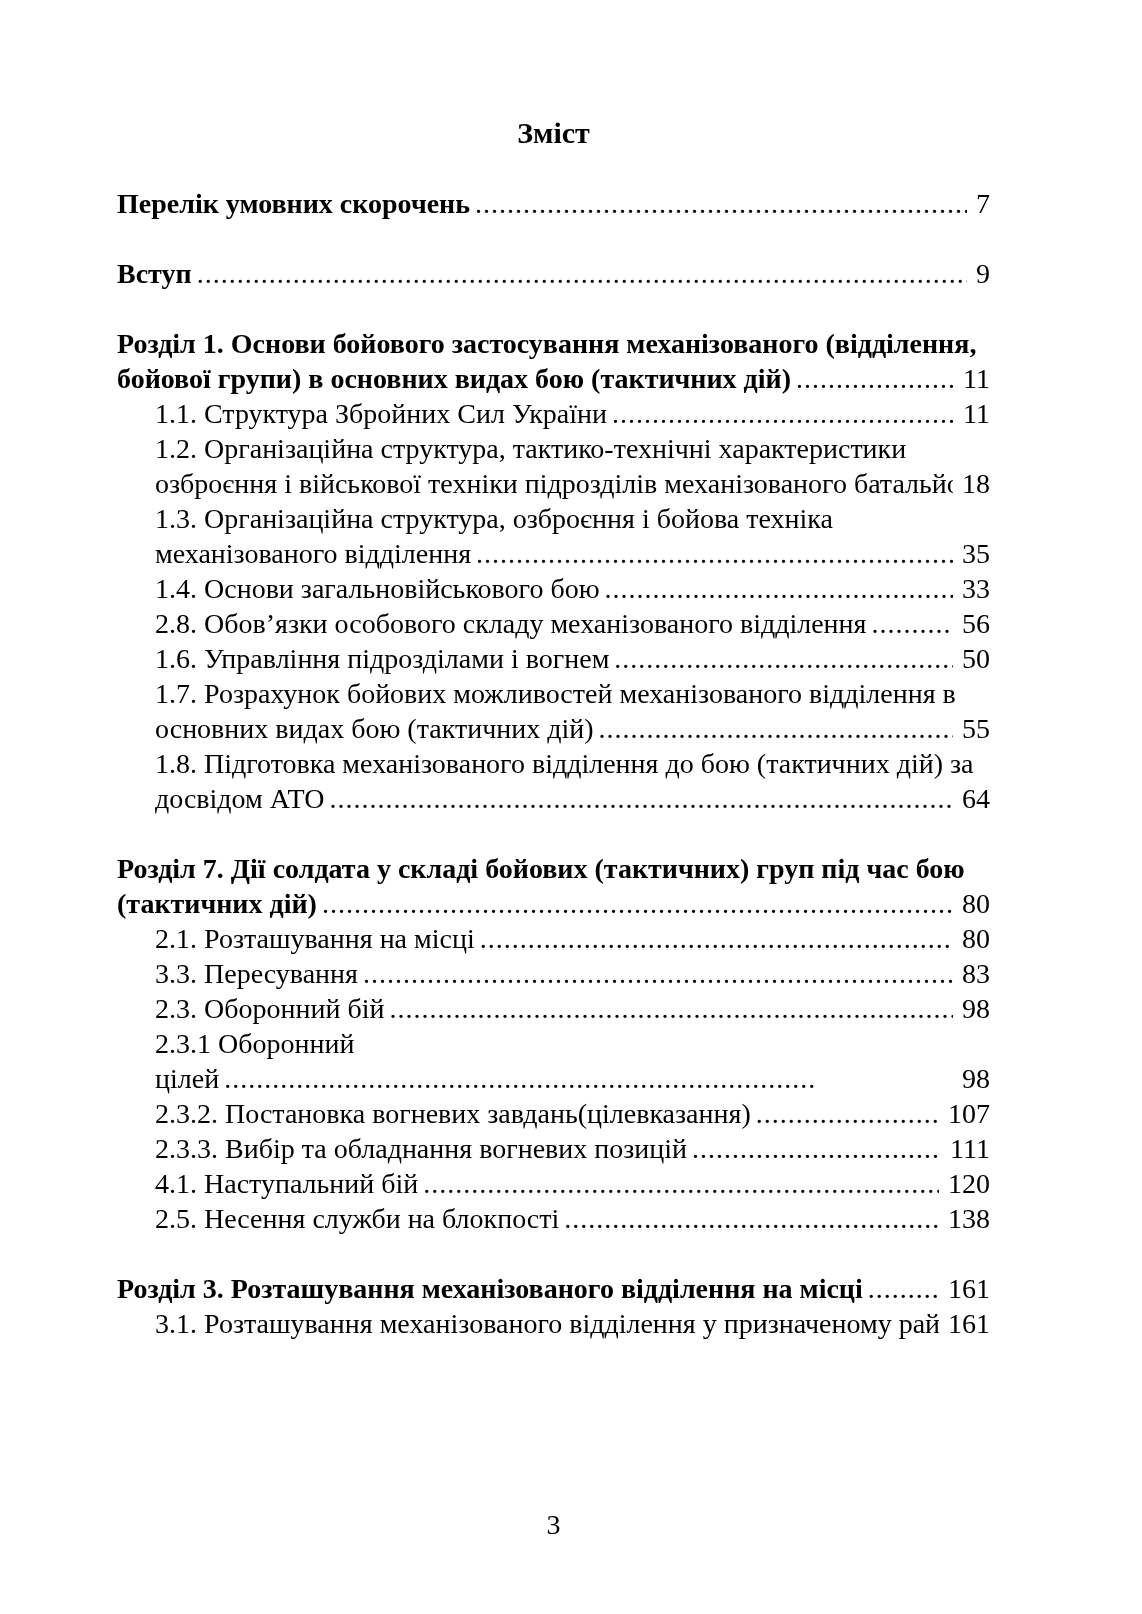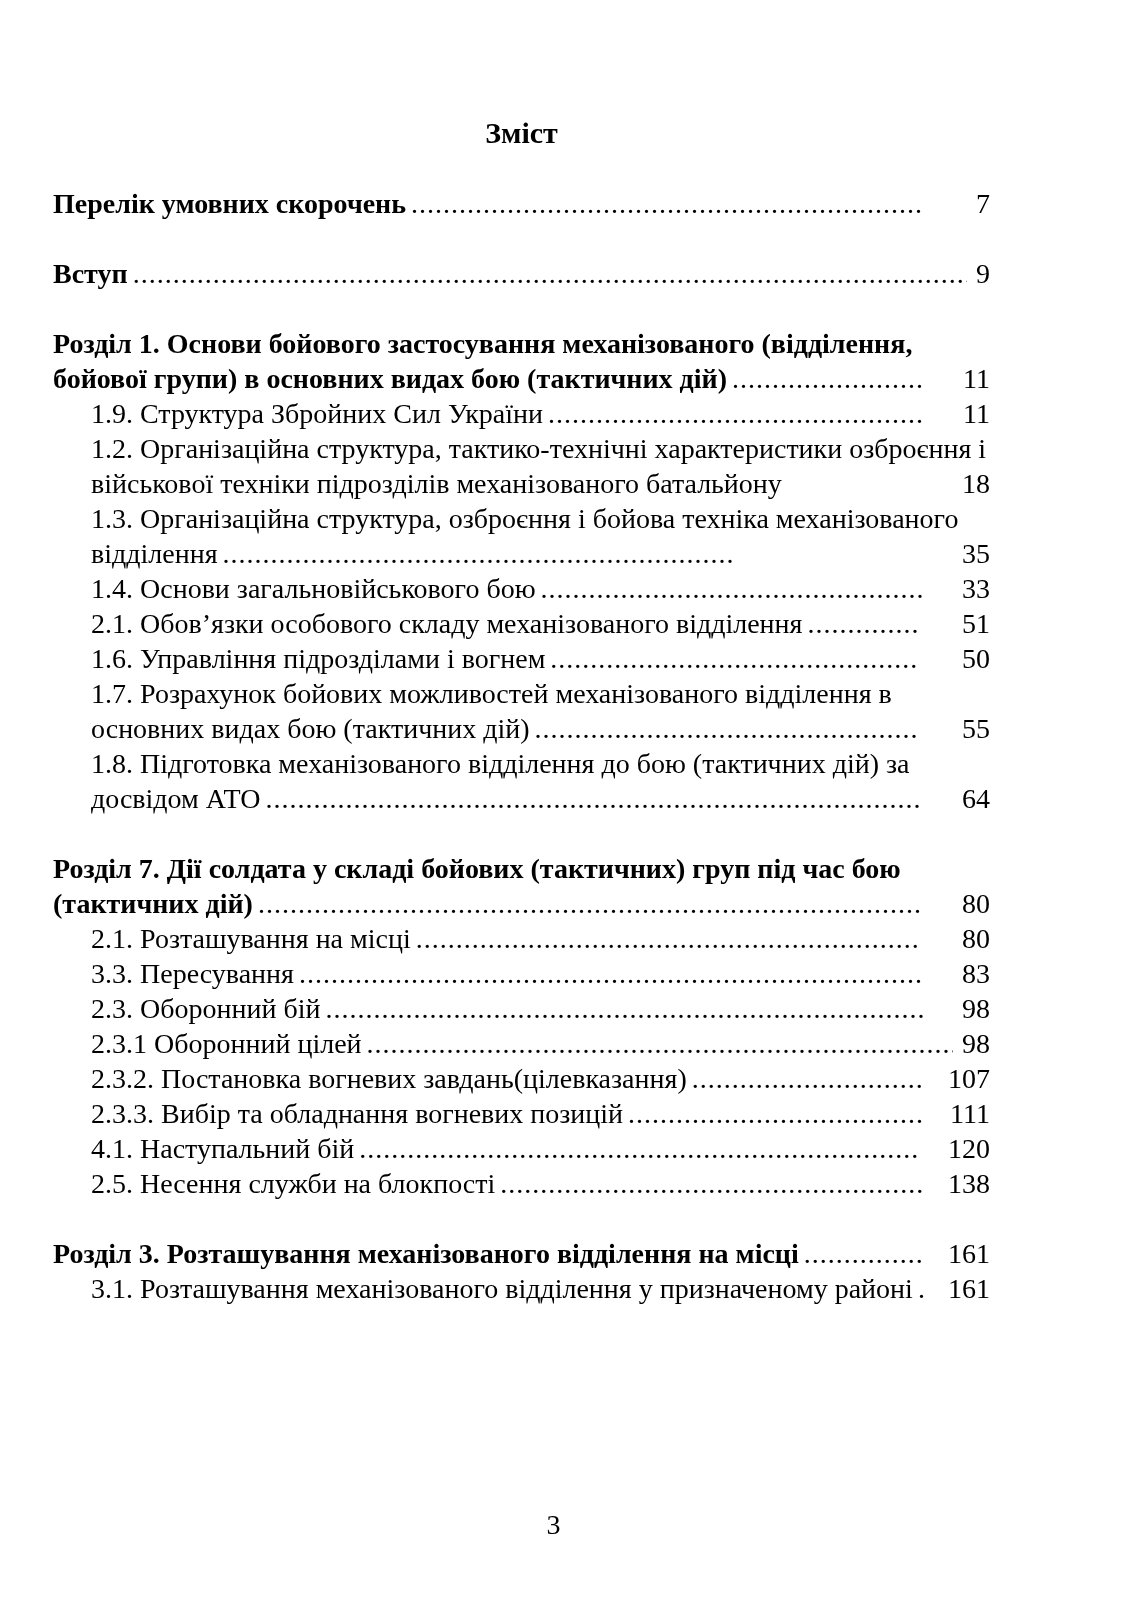--- a/index.html
+++ b/index.html
@@ -10,21 +10,21 @@
   }
   .page {
     position: relative;
     width: 1142px;
     height: 1614px;
     background: #ffffff;
     color: #000000;
     font-family: "Liberation Serif", "DejaVu Serif", serif;
     font-size: 28px;
     line-height: 35px;
-    padding: 114px 152px 0 53px;
+    padding: 114px 152px 0 117px;
     overflow: hidden;
   }
   .doc-title {
     font-size: 30px;
     line-height: 38px;
     font-weight: bold;
     text-align: center;
     margin: 0 0 34px 0;
   }
   .toc { }
@@ -59,25 +59,25 @@
 </style>
 </head>
 <body>
 
 <div class="page">
   <h1 class="doc-title">Зміст</h1>
   <div class="toc" id="toc">
       <div class="toc-entry level-0 bold"><span class="label">Перелік умовних скорочень</span><span class="dots">................................................................</span><span class="pagenum">7</span></div>
       <div class="toc-entry level-0 bold space-before"><span class="label">Вступ</span><span class="dots">....................................................................................................................................................................................................................................................................................................................................................................................................................................................................................................................</span><span class="pagenum">9</span></div>
       <div class="toc-entry level-0 bold space-before"><span class="label">Розділ 1. Основи бойового застосування механізованого (відділення, бойової групи) в основних видах бою (тактичних дій)</span><span class="dots">........................</span><span class="pagenum">11</span></div>
-      <div class="toc-entry level-1"><span class="label">1.9. Структура Збройних Сил України</span><span class="dots">...............................................</span><span class="pagenum">11</span></div>
+      <div class="toc-entry level-1"><span class="label">1.1. Структура Збройних Сил України</span><span class="dots">...............................................</span><span class="pagenum">11</span></div>
       <div class="toc-entry level-1"><span class="label">1.2. Організаційна структура, тактико-технічні характеристики озброєння і військової техніки підрозділів механізованого батальйону</span><span class="dots"></span><span class="pagenum">18</span></div>
       <div class="toc-entry level-1"><span class="label">1.3. Організаційна структура, озброєння і бойова техніка механізованого відділення</span><span class="dots">................................................................</span><span class="pagenum">35</span></div>
       <div class="toc-entry level-1"><span class="label">1.4. Основи загальновійськового бою</span><span class="dots">................................................</span><span class="pagenum">33</span></div>
-      <div class="toc-entry level-1"><span class="label">2.1. Обов’язки особового складу механізованого відділення</span><span class="dots">..............</span><span class="pagenum">51</span></div>
+      <div class="toc-entry level-1"><span class="label">2.8. Обов’язки особового складу механізованого відділення</span><span class="dots">..............</span><span class="pagenum">56</span></div>
       <div class="toc-entry level-1"><span class="label">1.6. Управління підрозділами і вогнем</span><span class="dots">..............................................</span><span class="pagenum">50</span></div>
       <div class="toc-entry level-1"><span class="label">1.7. Розрахунок бойових можливостей механізованого відділення в основних видах бою (тактичних дій)</span><span class="dots">................................................</span><span class="pagenum">55</span></div>
       <div class="toc-entry level-1"><span class="label">1.8. Підготовка механізованого відділення до бою (тактичних дій) за досвідом АТО</span><span class="dots">..................................................................................</span><span class="pagenum">64</span></div>
       <div class="toc-entry level-0 bold space-before"><span class="label">Розділ 7. Дії солдата у складі бойових (тактичних) груп під час бою (тактичних дій)</span><span class="dots">...................................................................................</span><span class="pagenum">80</span></div>
       <div class="toc-entry level-1"><span class="label">2.1. Розташування на місці</span><span class="dots">...............................................................</span><span class="pagenum">80</span></div>
       <div class="toc-entry level-1"><span class="label">3.3. Пересування</span><span class="dots">..............................................................................</span><span class="pagenum">83</span></div>
       <div class="toc-entry level-1"><span class="label">2.3. Оборонний бій</span><span class="dots">...........................................................................</span><span class="pagenum">98</span></div>
       <div class="toc-entry level-1"><span class="label">2.3.1 Оборонний цілей</span><span class="dots">..........................................................................</span><span class="pagenum">98</span></div>
       <div class="toc-entry level-1"><span class="label">2.3.2. Постановка вогневих завдань(цілевказання)</span><span class="dots">.............................</span><span class="pagenum">107</span></div>
       <div class="toc-entry level-1"><span class="label">2.3.3. Вибір та обладнання вогневих позицій</span><span class="dots">.....................................</span><span class="pagenum">111</span></div>

